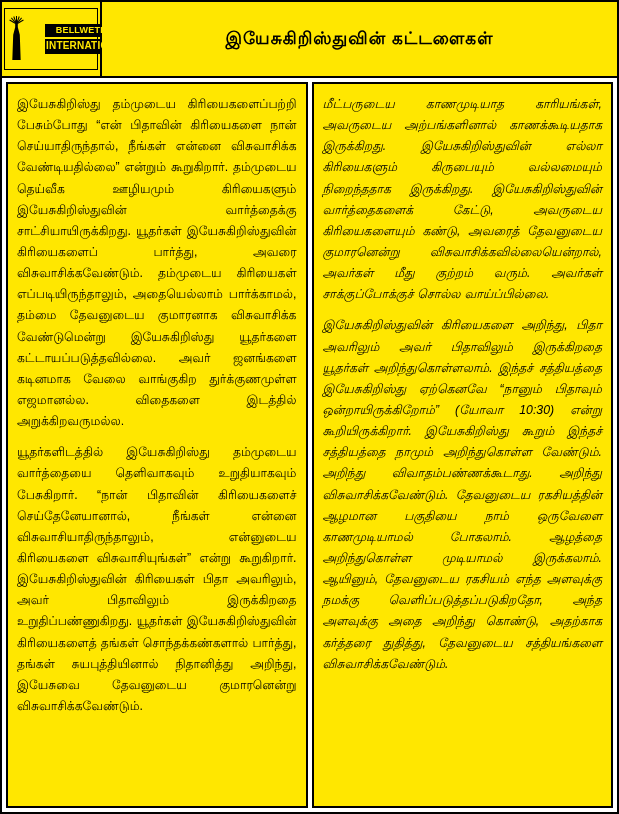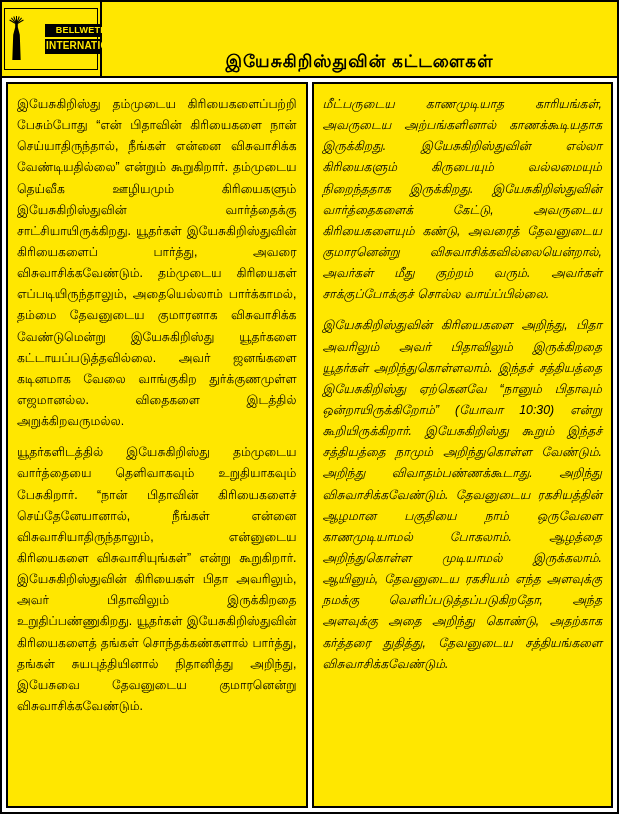--- a/index.html
+++ b/index.html
@@ -107,23 +107,24 @@
     box-sizing: border-box;
     white-space: nowrap;
   }
   .logo-line.small {
     font-size: 10px;
   }
   .title-box {
     flex: 1 1 auto;
     background: #ffe700;
     display: flex;
-    align-items: flex-end;
+    flex-direction: column;
+    align-items: center;
     justify-content: center;
-    padding: 4px 16px;
+    padding: 4px 0;
     box-sizing: border-box;
   }
   .title-ta {
     font-size: 17px;
     font-weight: bold;
     letter-spacing: 1px;
     color: #000000;
     text-align: center;
     line-height: 1.25;
     white-space: nowrap;

